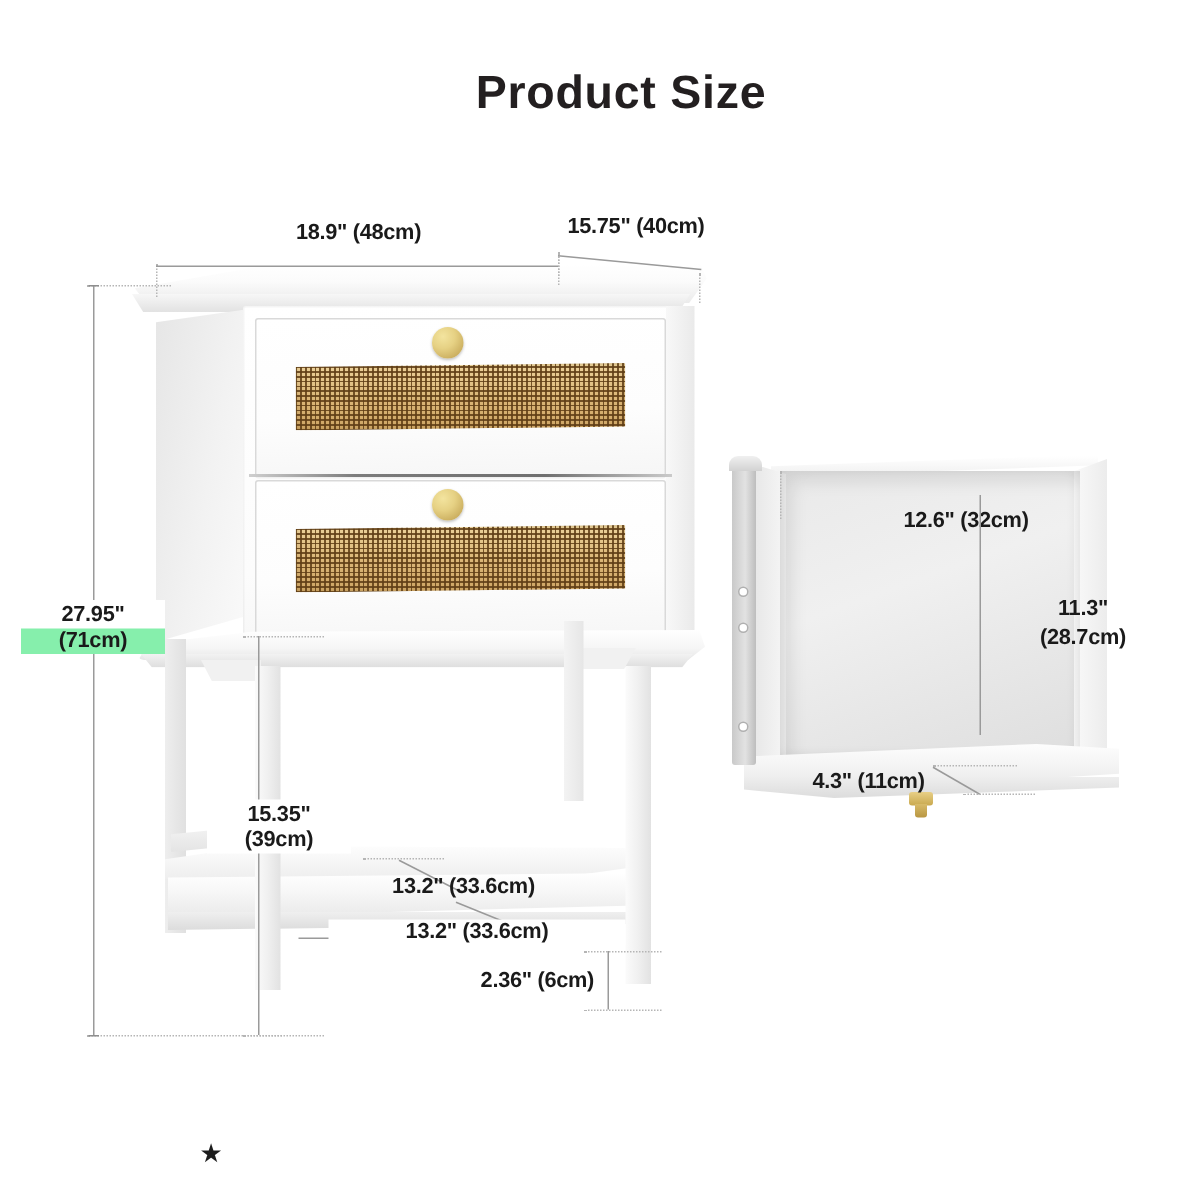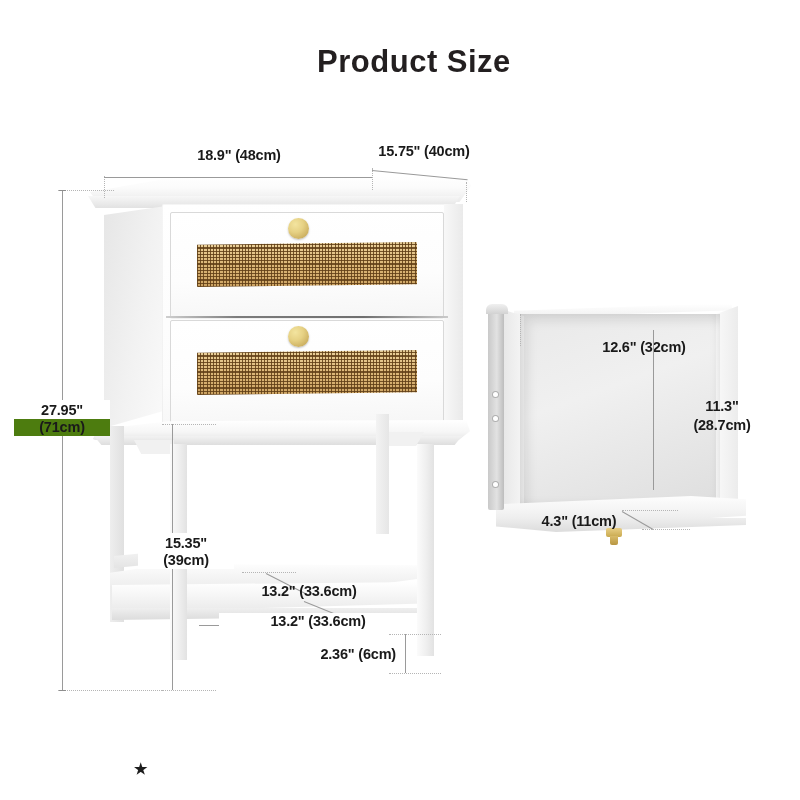--- a/index.html
+++ b/index.html
@@ -311,21 +311,21 @@
   <div class="dot-v" style="left:452px;top:182px;height:20px;"></div>
   <div class="hline" style="left:358px;top:170px;width:96px;transform:rotate(5.5deg);transform-origin:left center;"></div>
   <div class="dim c" style="left:330px;top:143px;width:160px;">15.75" (40cm)</div>
 
   <div class="dot-h" style="left:44px;top:190px;width:56px;"></div>
   <div class="dot-h" style="left:44px;top:690px;width:130px;"></div>
   <div class="vline" style="left:48px;top:190px;height:500px;"></div>
   <div class="tick-h" style="left:45px;top:190px;"></div>
   <div class="tick-h" style="left:45px;top:690px;"></div>
   <div class="dim c" style="left:0px;top:400px;width:96px;background:#fff;padding:2px 0;">27.95"</div>
-  <div class="dim c" style="left:0px;top:419px;width:96px;background:#4d7c0f;">(71cm)</div>
+  <div class="dim c" style="left:0px;top:419px;width:96px;background:#86efac;">(71cm)</div>
 
   <div class="dot-h" style="left:148px;top:424px;width:54px;"></div>
   <div class="dot-h" style="left:148px;top:690px;width:54px;"></div>
   <div class="vline" style="left:158px;top:424px;height:266px;"></div>
   <div class="dim c" style="left:124px;top:533px;width:96px;background:#fff;padding:2px 0;">15.35"</div>
   <div class="dim c" style="left:124px;top:552px;width:96px;background:#fff;">(39cm)</div>
 
   <div class="dot-h" style="left:228px;top:572px;width:54px;"></div>
   <div class="hline" style="left:252px;top:573px;width:44px;transform:rotate(27deg);transform-origin:left center;"></div>
   <div class="dim c" style="left:200px;top:583px;width:190px;">13.2" (33.6cm)</div>

